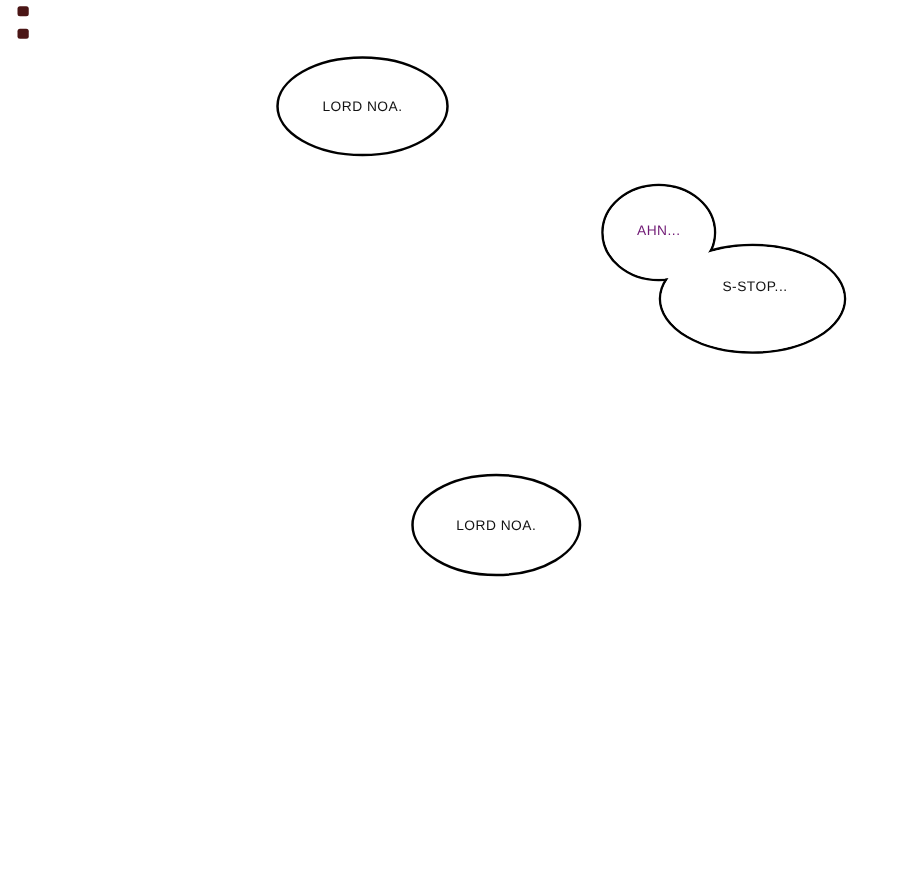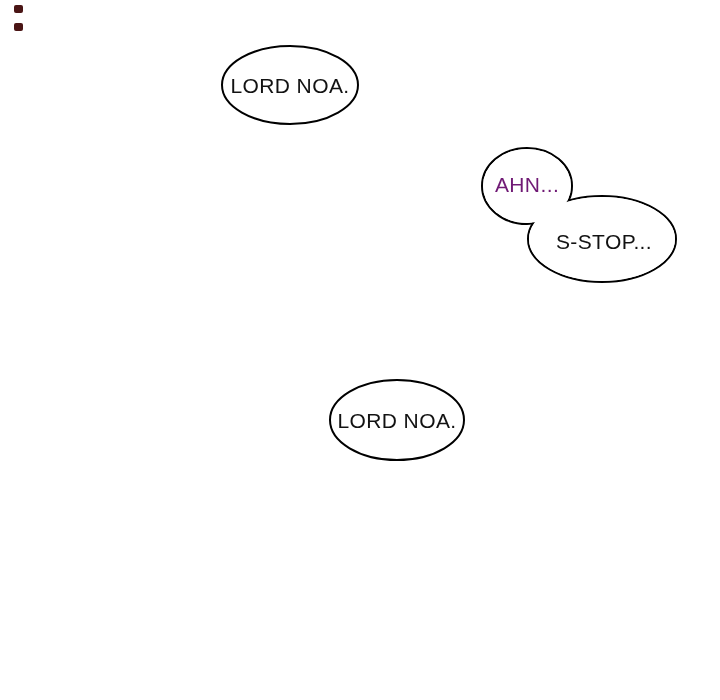--- a/index.html
+++ b/index.html
@@ -16,21 +16,21 @@
     font-family: "Liberation Sans", sans-serif;
   }
   .bubble-layer {
     position: absolute;
     left: 0;
     top: 0;
   }
   .bubble-text {
     position: absolute;
     transform: translate(-50%, -50%);
-    font-size: 21px;
+    font-size: 11px;
     font-weight: 400;
     letter-spacing: 0.4px;
     color: #121212;
     white-space: nowrap;
     text-align: center;
   }
   .corner-mark {
     position: absolute;
     width: 9px;
     height: 8px;
@@ -56,17 +56,17 @@
     <ellipse cx="527" cy="186" rx="44" ry="37" fill="#ffffff"></ellipse>
     <ellipse cx="602" cy="239" rx="73" ry="42" fill="#ffffff"></ellipse>
 
     <ellipse cx="397" cy="420" rx="67" ry="40" fill="#ffffff" stroke="#000000" stroke-width="2"></ellipse>
   </svg>
 
   <div class="bubble-text" style="left: 290px; top: 86px; color: rgb(18, 18, 18);">LORD NOA.</div>
 
   <div class="bubble-text" style="left: 527px; top: 185px; color: #701a75;">AHN...</div>
 
-  <div class="bubble-text" style="left: 604px; top: 242px; color: rgb(18, 18, 18);">S-STOP...</div>
+  <div class="bubble-text" style="left: 604px; top: 230px; color: rgb(18, 18, 18);">S-STOP...</div>
 
   <div class="bubble-text" style="left: 397px; top: 421px; color: rgb(18, 18, 18);">LORD NOA.</div>
 
 </div>
 
 </body></html>

